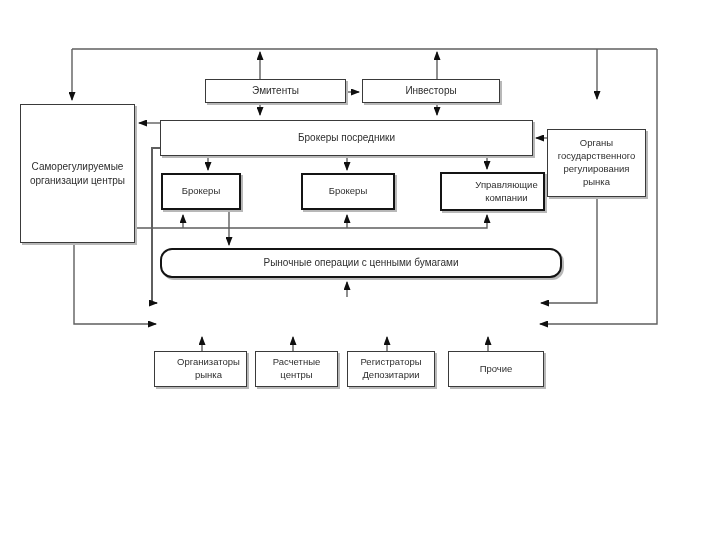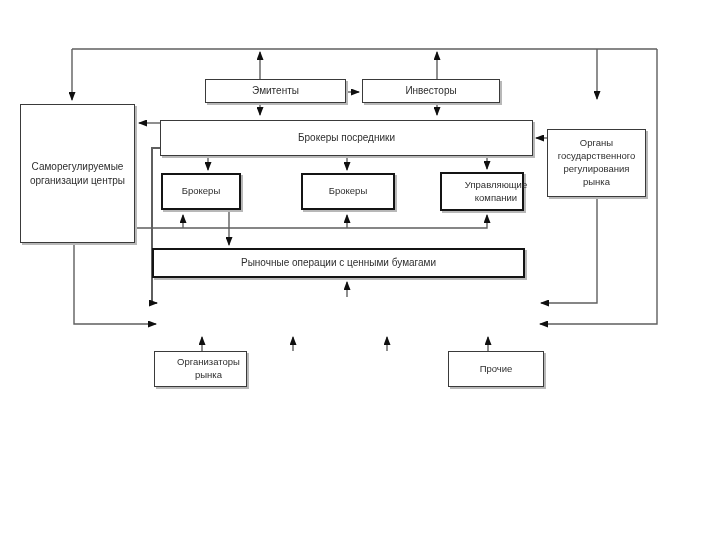--- a/index.html
+++ b/index.html
@@ -93,31 +93,35 @@
   <div class="node lg" style="left:192px;top:79px;width:141px;height:24px;margin-left:13px;">Эмитенты</div>
 
   <div class="node lg" style="left:362px;top:79px;width:138px;height:24px;">Инвесторы</div>
 
   <div class="node lg" style="left:160px;top:120px;width:373px;height:36px;">Брокеры посредники</div>
 
   <div class="node bold" style="left:161px;top:173px;width:80px;height:37px;">Брокеры</div>
 
   <div class="node bold" style="left:301px;top:173px;width:94px;height:37px;">Брокеры</div>
 
-  <div class="node bold" style="left:440px;top:172px;width:84px;height:39px;padding-left:28px;">Управляющие
+  <div class="node bold" style="left:440px;top:172px;width:105px;height:39px;padding-left:28px;">Управляющие
 компании</div>
 
   <div class="node" style="left:547px;top:103px;width:99px;height:68px;margin-top:26px;">Органы
 государственного
 регулирования
 рынка</div>
 
-  <div class="node bold lg" style="left:152px;top:248px;width:373px;height:30px;">Рыночные операции с ценными бумагами</div>
+  <div class="node bold lg" style="left:160px;top:248px;width:402px;height:30px;border-radius:12px;">Рыночные операции с ценными бумагами</div>
 
 
   <div class="node" style="left:154px;top:351px;width:93px;height:36px;padding-left:16px;">Организаторы
 рынка</div>
 
+  <div class="node" style="left:255px;top:351px;width:83px;height:36px;">Расчетные
+центры</div>
 
+  <div class="node" style="left:347px;top:351px;width:88px;height:36px;">Регистраторы
+Депозитарии</div>
 
   <div class="node" style="left:448px;top:351px;width:96px;height:36px;">Прочие</div>
 
 </div>
 
 </body></html>

